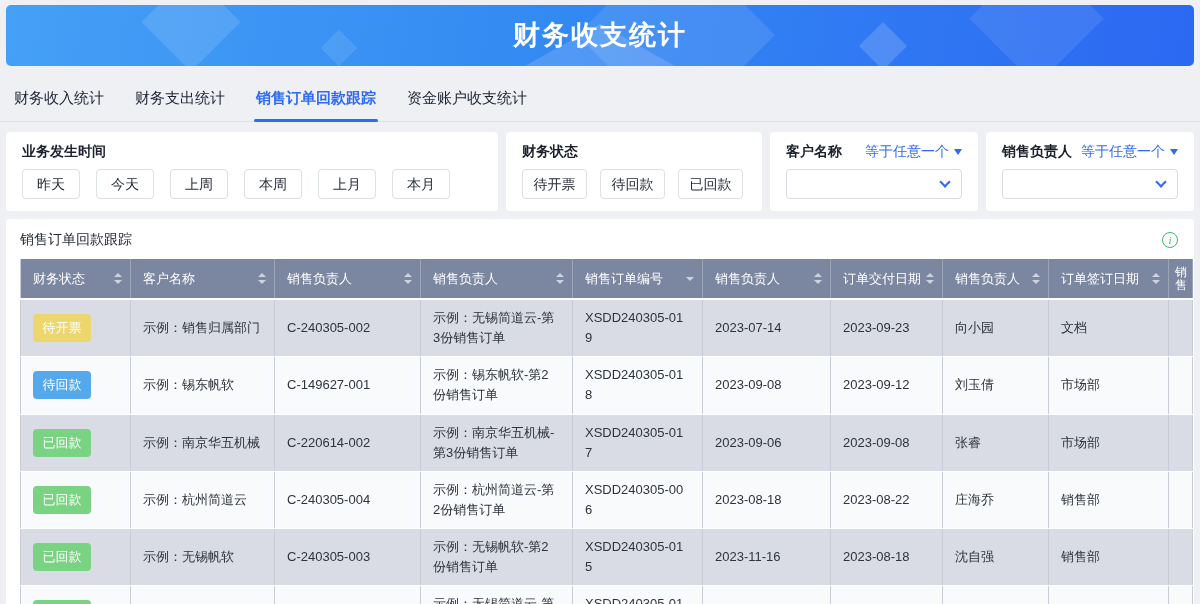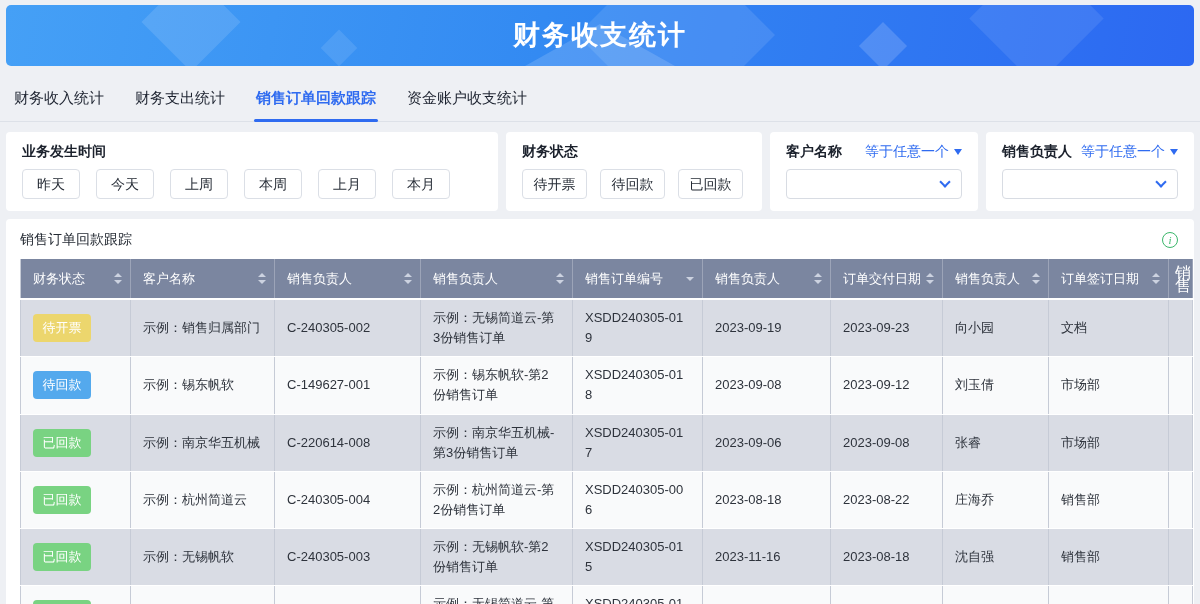--- a/index.html
+++ b/index.html
@@ -61,21 +61,21 @@
   th { background:#7b86a0; height:40px; font-size:13px; font-weight:normal; color:#fff;
     text-align:left; padding:0 8px 0 12px; border-right:1px solid rgba(255,255,255,.25);
     border-bottom:2px solid #fff; cursor:pointer; }
   .th-inner { display:flex; align-items:center; justify-content:space-between; }
   .sorter { display:inline-flex; flex-direction:column; gap:3px; align-items:center; flex:0 0 auto; }
   .tri-up { width:0; height:0; border-left:4px solid transparent; border-right:4px solid transparent;
     border-bottom:4px solid #ccd2e0; }
   .tri-dn { width:0; height:0; border-left:4px solid transparent; border-right:4px solid transparent;
     border-top:4px solid #ccd2e0; }
   th.cut { padding:4px 2px 4px 6px; }
-  th.cut .vlabel { display:block; width:13px; font-size:16px; line-height:13px; word-break:break-all; white-space:normal; }
+  th.cut .vlabel { display:block; width:13px; font-size:12px; line-height:13px; word-break:break-all; white-space:normal; }
   td { height:55px; font-size:13px; color:#2e333c; line-height:1.55; padding:8px 12px;
     border-right:1px solid #c6cbd6; border-bottom:1px solid #fff; vertical-align:middle; word-break:break-all; }
   tr.odd td { background:#d9dce4; }
   tr.even td { background:#f9fafb; }
   .badge { display:inline-block; min-width:58px; text-align:center; padding:4px 6px;
     border-radius:4px; color:#fff; font-size:13px; }
   .badge.yellow { background:#ecd66d; }
   .badge.blue { background:#54a9ed; }
   .badge.green { background:#79d382; }
 </style>
@@ -256,42 +256,42 @@
             </th>
         </tr>
       </thead>
       <tbody>
           <tr class="odd">
             <td><span class="badge yellow">待开票</span></td>
             <td>示例：销售归属部门</td>
             <td>C-240305-002</td>
             <td>示例：无锡简道云-第3份销售订单</td>
             <td>XSDD240305-019</td>
-            <td>2023-09-19</td>
+            <td>2023-07-14</td>
             <td>2023-09-23</td>
             <td>向小园</td>
             <td>文档</td>
             <td></td>
           </tr>
           <tr class="even">
             <td><span class="badge blue">待回款</span></td>
             <td>示例：锡东帆软</td>
             <td>C-149627-001</td>
             <td>示例：锡东帆软-第2份销售订单</td>
             <td>XSDD240305-018</td>
             <td>2023-09-08</td>
             <td>2023-09-12</td>
             <td>刘玉倩</td>
             <td>市场部</td>
             <td></td>
           </tr>
           <tr class="odd">
             <td><span class="badge green">已回款</span></td>
             <td>示例：南京华五机械</td>
-            <td>C-220614-008</td>
+            <td>C-220614-002</td>
             <td>示例：南京华五机械-第3份销售订单</td>
             <td>XSDD240305-017</td>
             <td>2023-09-06</td>
             <td>2023-09-08</td>
             <td>张睿</td>
             <td>市场部</td>
             <td></td>
           </tr>
           <tr class="even">
             <td><span class="badge green">已回款</span></td>

